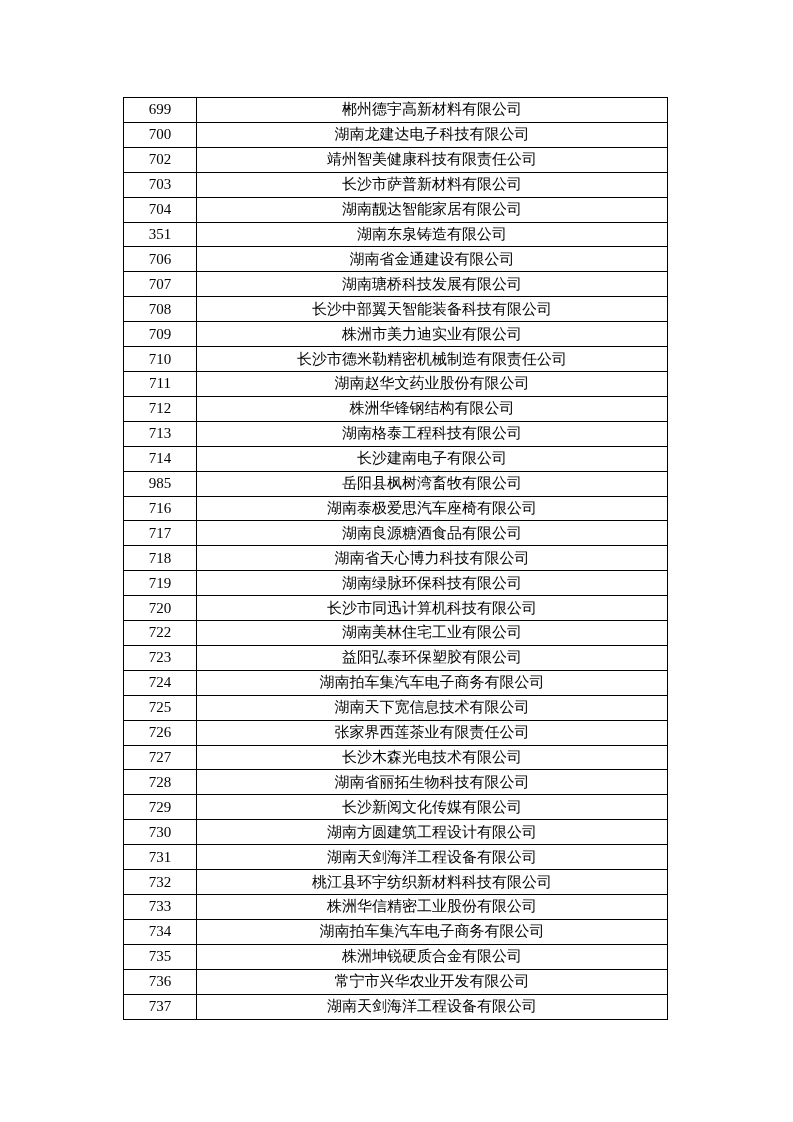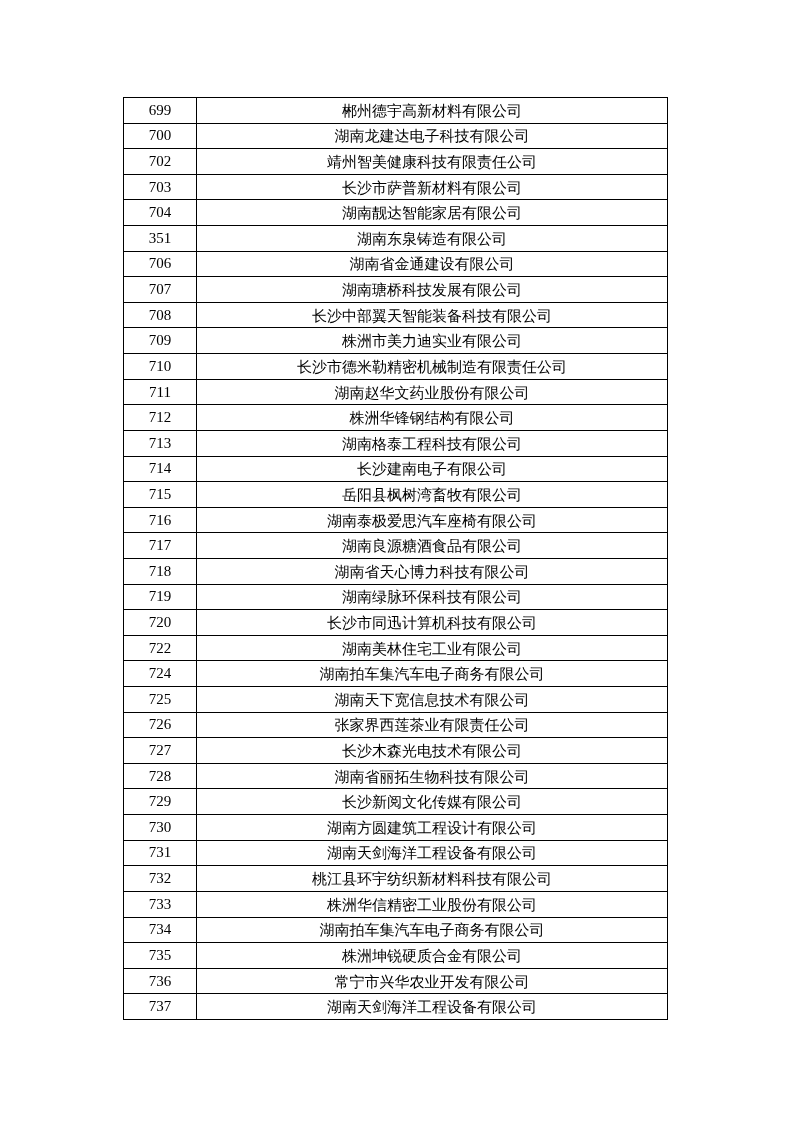--- a/index.html
+++ b/index.html
@@ -40,21 +40,21 @@
     line-height: 1;
     white-space: nowrap;
     overflow: hidden;
   }
   table.doc-table td.num {
     width: 72px;
     font-family: "Liberation Serif", "DejaVu Serif", serif;
     text-align: center;
   }
   table.doc-table td.name {
-    font-family: Liberation Sans, sans-serif;
+    font-family: Liberation Serif, serif;
   }
 </style>
 </head>
 <body>
 
 <div class="page">
   <table class="doc-table">
     <tbody>
         <tr>
           <td class="num">699</td>
@@ -110,21 +110,21 @@
         </tr>
         <tr>
           <td class="num">713</td>
           <td class="name">湖南格泰工程科技有限公司</td>
         </tr>
         <tr>
           <td class="num">714</td>
           <td class="name">长沙建南电子有限公司</td>
         </tr>
         <tr>
-          <td class="num">715</td>
+          <td class="num">985</td>
           <td class="name">岳阳县枫树湾畜牧有限公司</td>
         </tr>
         <tr>
           <td class="num">716</td>
           <td class="name">湖南泰极爱思汽车座椅有限公司</td>
         </tr>
         <tr>
           <td class="num">717</td>
           <td class="name">湖南良源糖酒食品有限公司</td>
         </tr>
@@ -136,20 +136,24 @@
           <td class="num">719</td>
           <td class="name">湖南绿脉环保科技有限公司</td>
         </tr>
         <tr>
           <td class="num">720</td>
           <td class="name">长沙市同迅计算机科技有限公司</td>
         </tr>
         <tr>
           <td class="num">722</td>
           <td class="name">湖南美林住宅工业有限公司</td>
+        </tr>
+        <tr>
+          <td class="num">723</td>
+          <td class="name">益阳弘泰环保塑胶有限公司</td>
         </tr>
         <tr>
           <td class="num">724</td>
           <td class="name">湖南拍车集汽车电子商务有限公司</td>
         </tr>
         <tr>
           <td class="num">725</td>
           <td class="name">湖南天下宽信息技术有限公司</td>
         </tr>
         <tr>

